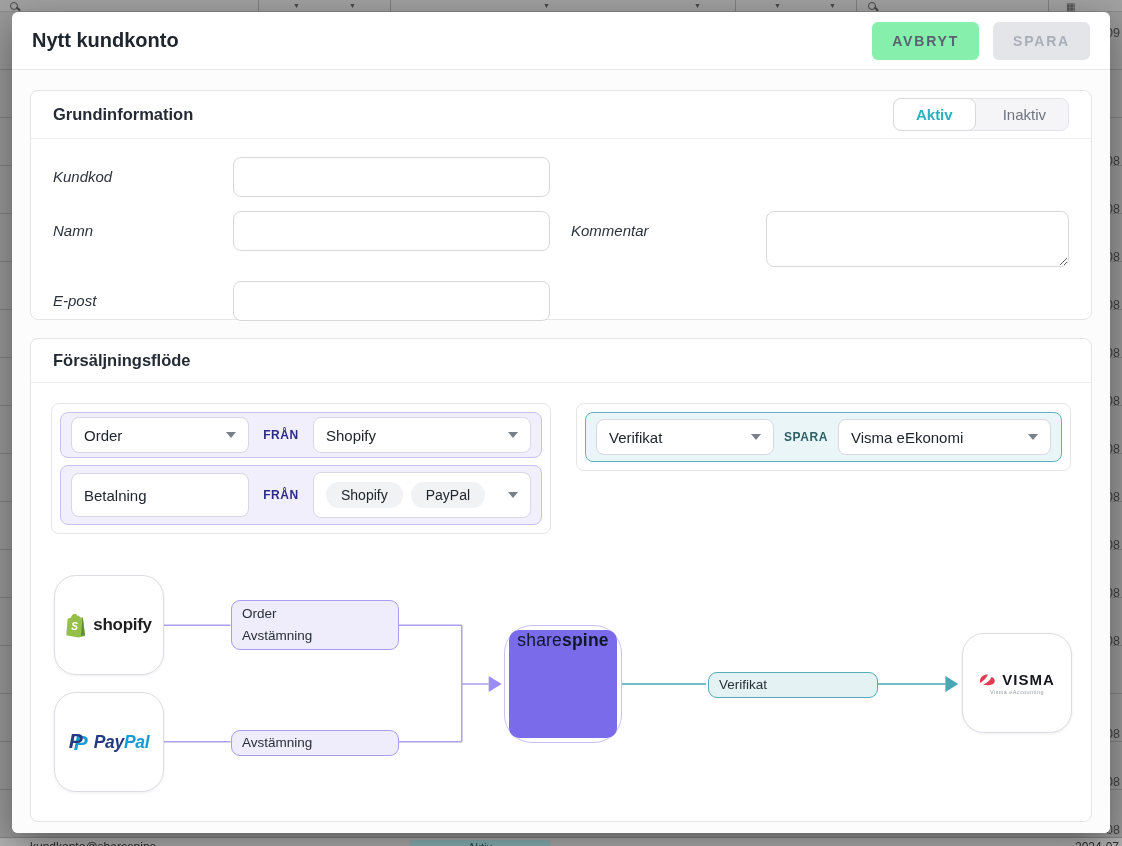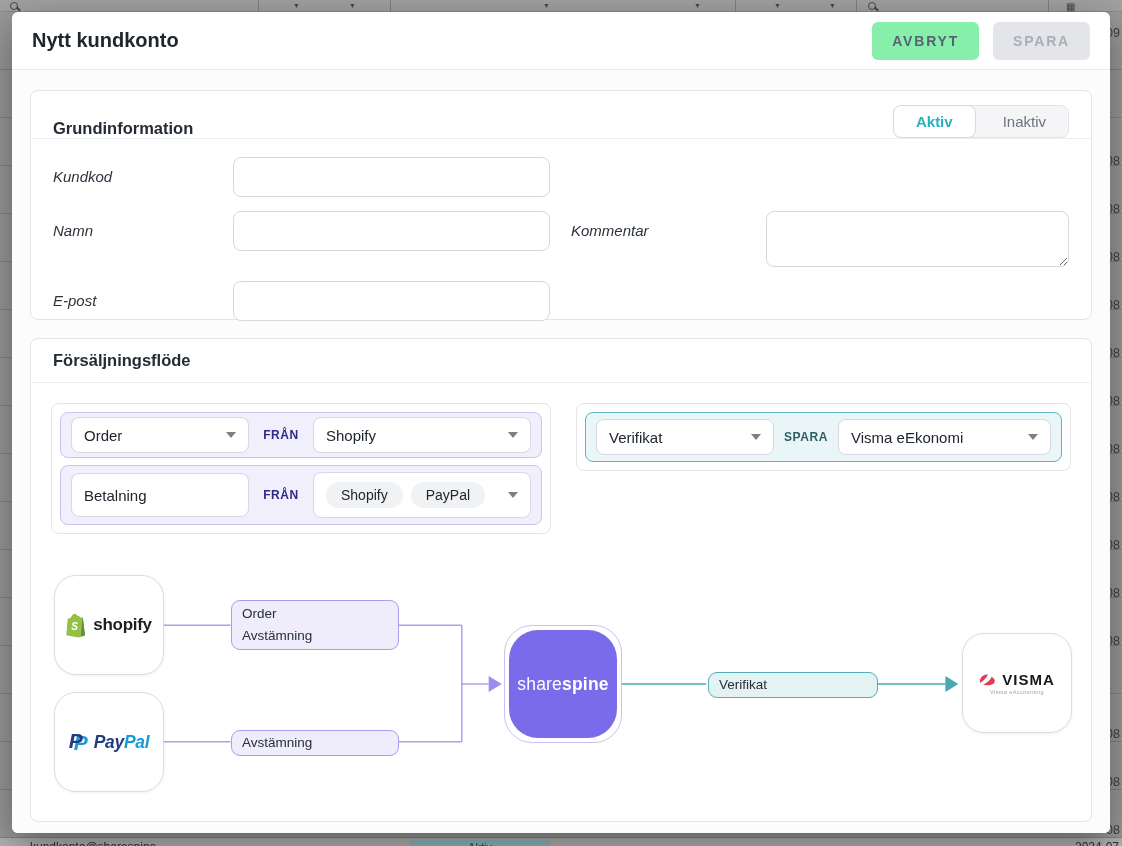--- a/index.html
+++ b/index.html
@@ -39,21 +39,21 @@
     font-family:inherit; font-size:14px; font-weight:700; letter-spacing:1.8px; cursor:pointer; }
   .btn-cancel { background:#86efac; color:#596271; }
   .btn-save { background:#e3e5e8; color:#a9afb8; margin-left:14px; }
   .modal-body { flex:1; background:#fcfcfd; padding:20px 18px; overflow:hidden;
     border-radius:0 0 6px 6px; }
 
   .card { background:#fff; border:1px solid #e3e5e8; border-radius:8px; margin-bottom:18px; }
   .card-header { display:flex; align-items:center; padding:0 22px;
     border-bottom:1px solid #eceef0; }
   .card-title { font-size:16.5px; font-weight:700; color:#242b34; }
-  #card-basic .card-header { height:48px;align-items:flex-end; }
+  #card-basic .card-header { height:48px; }
   #card-flow  .card-header { height:44px; }
 
   
   .toggle { margin-left:auto; display:flex; background:#f5f5f7;
     border:1px solid #e3e4e7; border-radius:8px; }
   .toggle-seg { padding:7px 22px; font-size:15px; border-radius:8px; cursor:pointer; }
   .toggle-on { background:#fff; border:1px solid #d7d9dc; color:#27b2c2; font-weight:700;
     margin:-1px; }
   .toggle-off { color:#6d7480;padding-left:28px; }
 
@@ -109,22 +109,22 @@
     border:1px solid #dcdde3; border-radius:22px; display:flex; flex-direction:column;
     align-items:center; justify-content:center; box-shadow:0 1px 3px rgba(16,24,40,.07); }
   .edge-label { position:absolute; font-size:13.5px; color:#273037; padding:2px 10px;
     border-radius:9px; }
   .edge-purple { background:#efecfb; border:1px solid #a89df0; }
   .edge-teal { background:#e4f2f4; border:1px solid #54adb9; }
   .edge-label .ln { display:block; line-height:22px; }
 
   .ss-outer { position:absolute; left:453px; top:61px; width:118px; height:118px;
     background:#fff; border:1.5px solid #c9c0f4; border-radius:28px; padding:4px; }
-  .ss-inner { width:100%; height:100%; background:#7a6bea; border-radius:29px;
-    display:flex; align-items:center; justify-content:center; color:#ffffff;
+  .ss-inner { width:100%; height:100%; background:#7a6bea; border-radius:10px;
+    display:flex; justify-content:center; color:#0f172a;
     font-size:17.5px; letter-spacing:.2px; }
   .ss-inner b { font-weight:700; }
 
   .logo-row { display:flex; align-items:center; gap:5px; }
   .shopify-word { font-size:17px; font-weight:700; color:#1e1e1e; letter-spacing:-.3px; }
   .pp-mark { position:relative; width:20px; height:26px; }
   .pp-mark span { position:absolute; font-weight:800; font-style:italic; font-size:21px; }
   .pp-back { color:#169bd7; left:5px; top:2px; }
   .pp-front { color:#253b80; left:0; top:0; }
   .pp-word { font-size:17.5px; font-weight:800; font-style:italic; letter-spacing:-.3px; }

